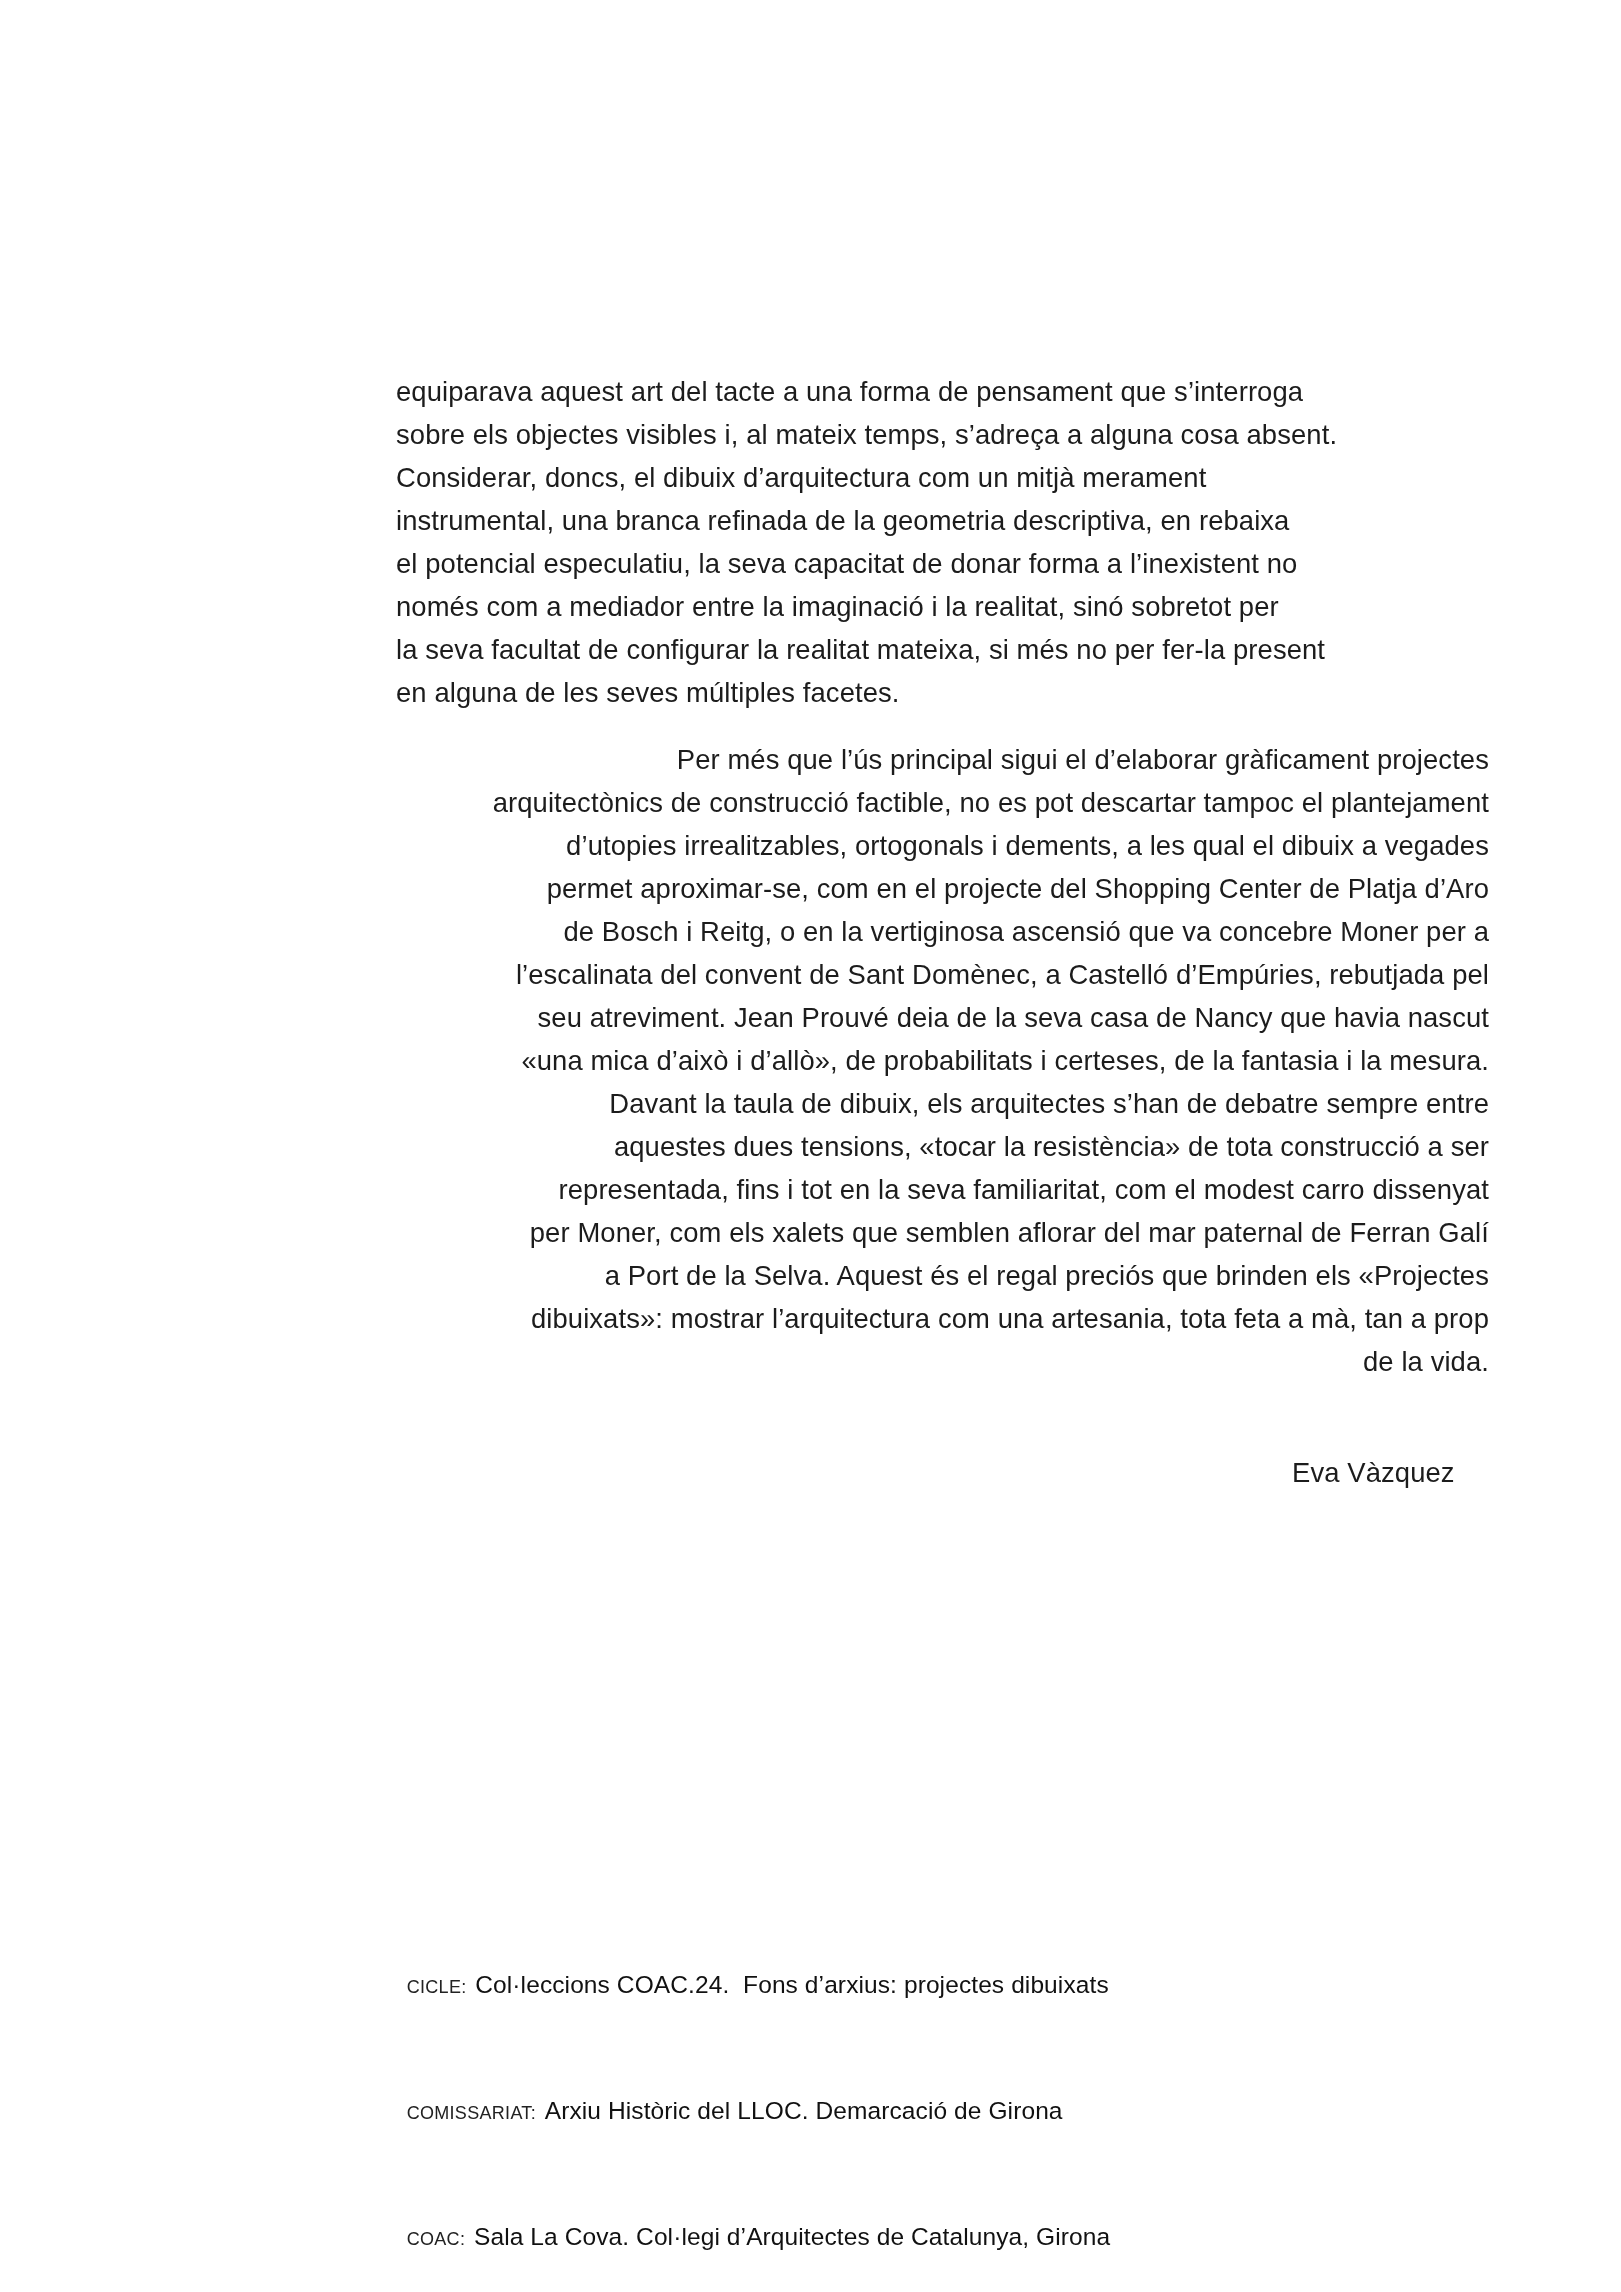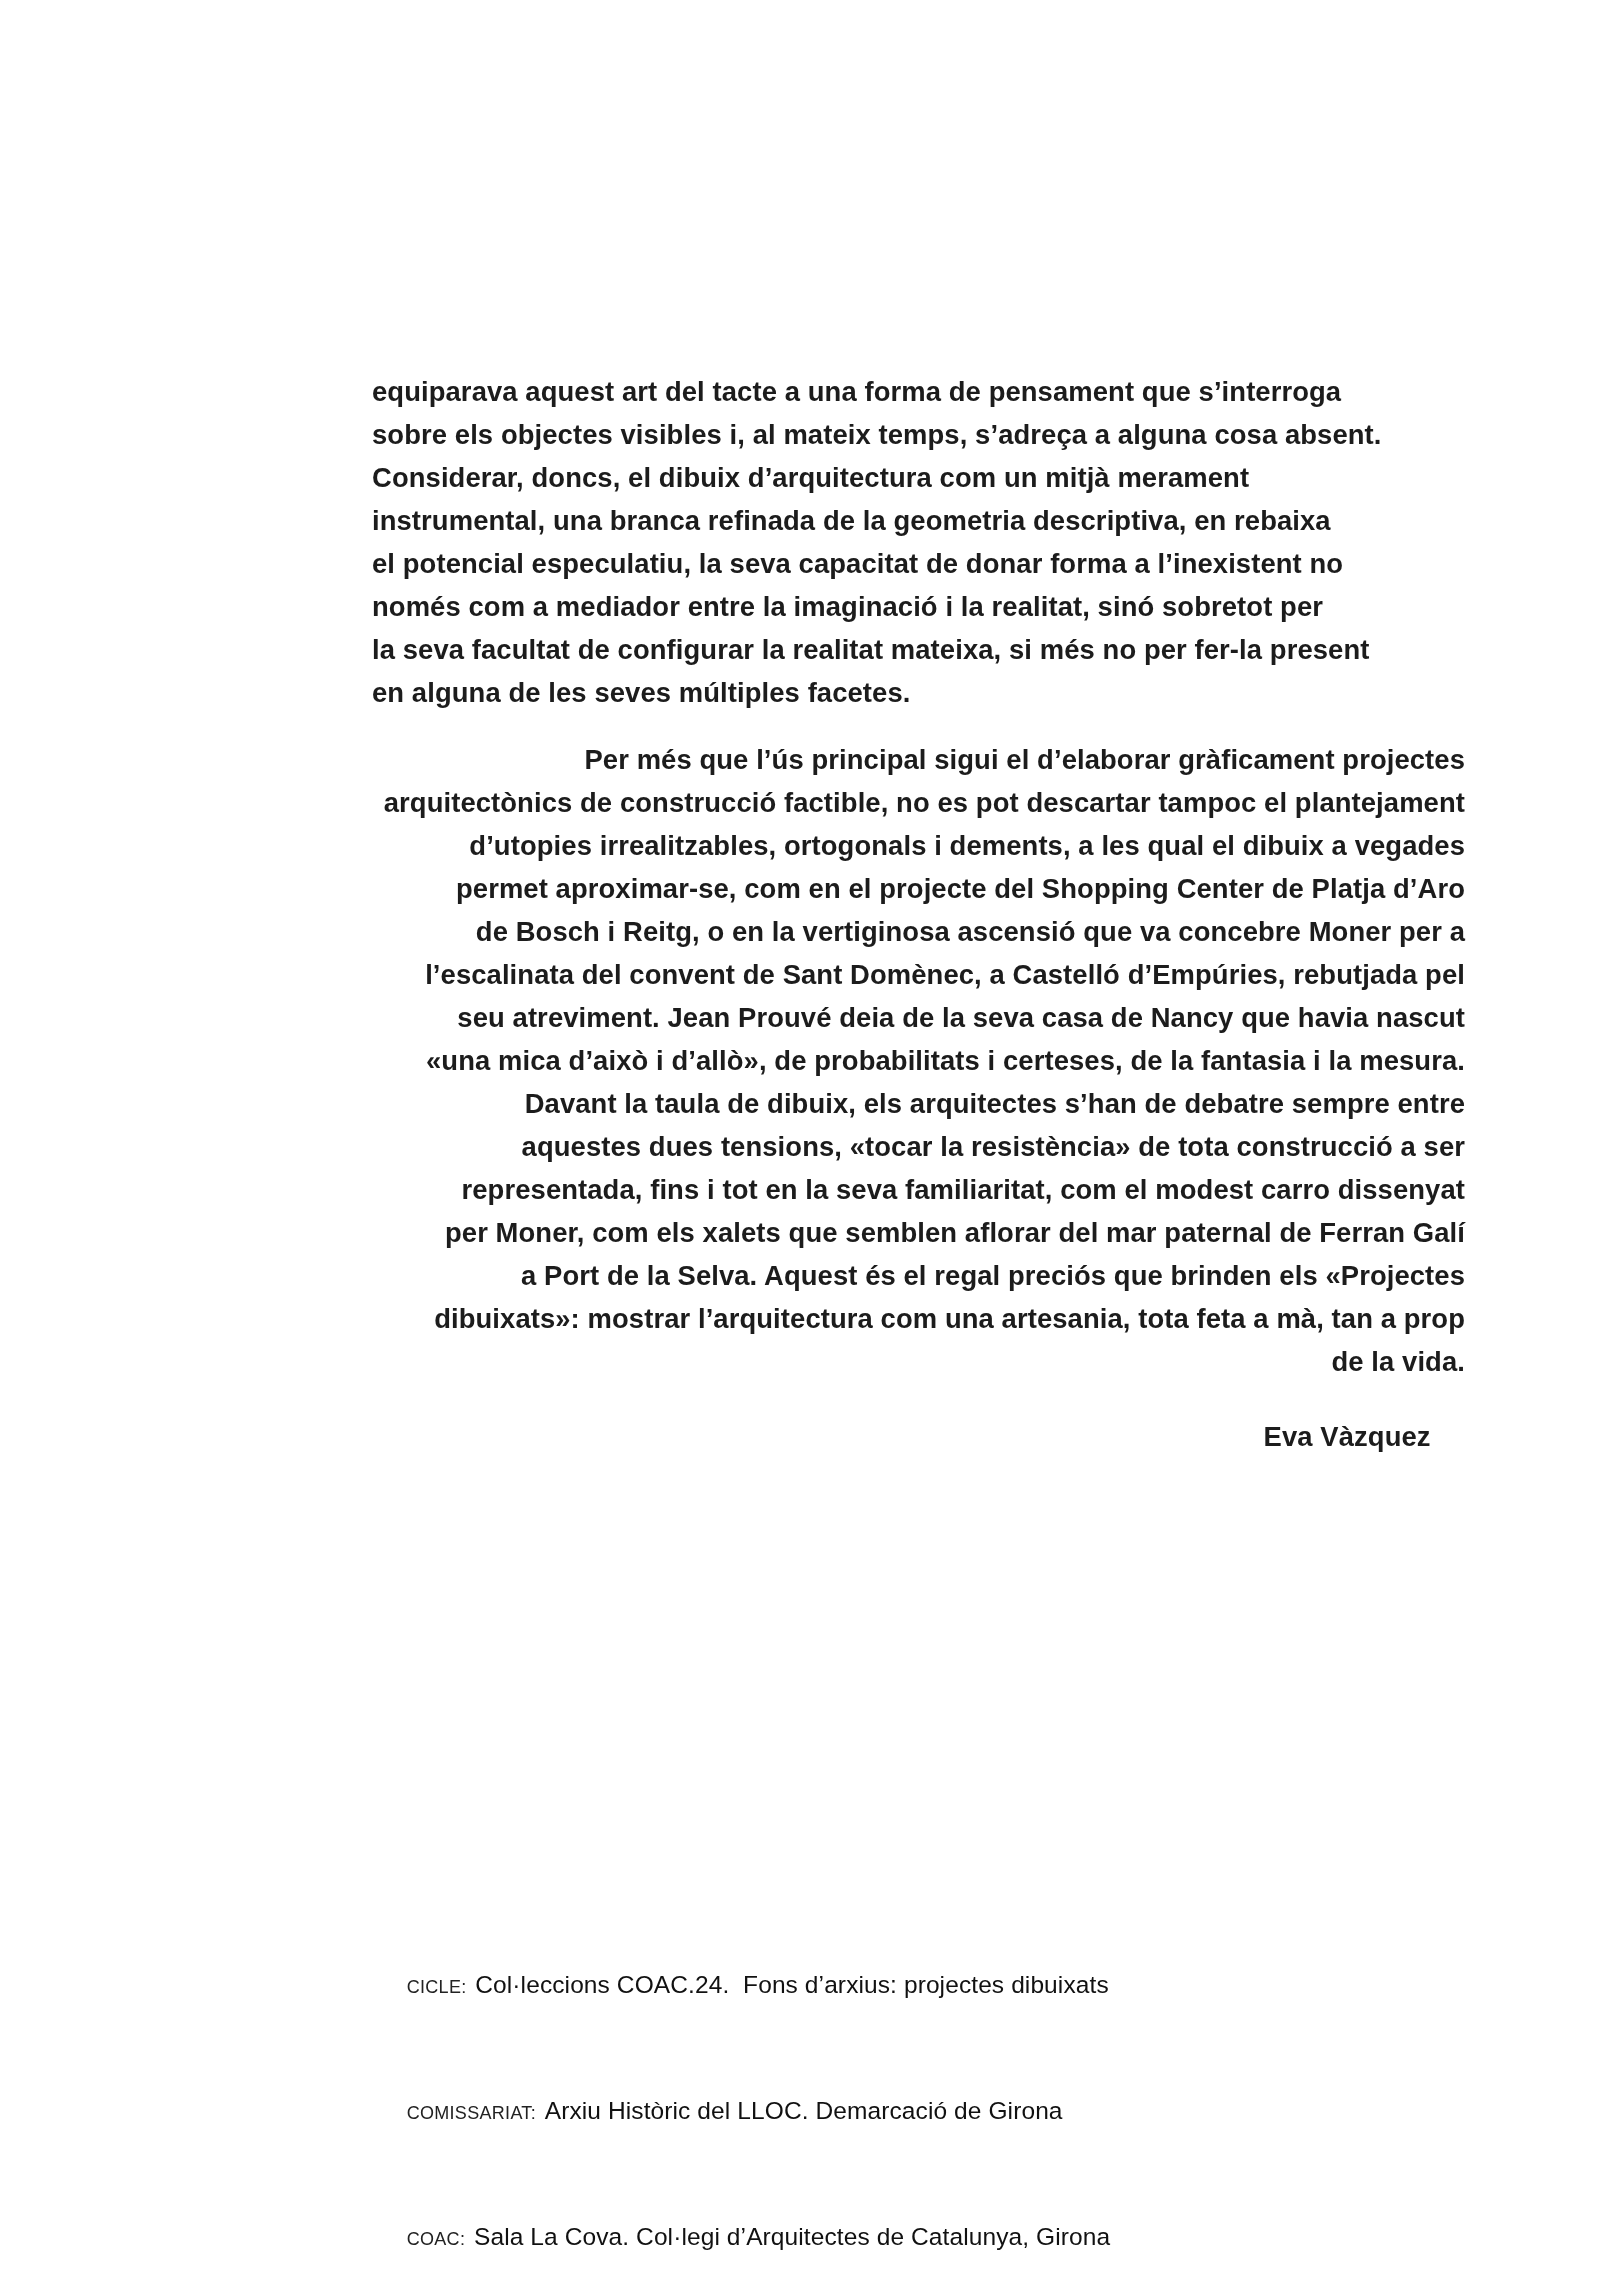--- a/index.html
+++ b/index.html
@@ -11,38 +11,37 @@
     position: relative;
     width: 1621px;
     height: 2293px;
     background: #ffffff;
     overflow: hidden;
     font-family: "Liberation Sans", sans-serif;
     color: #1c1c1c;
   }
   .article {
     position: absolute;
-    left: 372px;
+    left: 396px;
     top: 370px;
     width: 1093px;
-    font-weight: bold;
   }
   .article p {
     margin: 0 0 23.5px 0;
     font-size: 27.4px;
     line-height: 43px;
     letter-spacing: 0.1px;
     white-space: pre;
   }
   .article p:last-of-type {
     margin-bottom: 13px;
     text-align: right;
   }
   .signature {
-    margin-top: 32px;
+    margin-top: 68px;
     width: 1086px;
     box-sizing: border-box;
     padding-right: 27.4px;
     text-align: right;
     font-size: 27.4px;
     line-height: 43px;
     letter-spacing: 0.1px;
   }
   .credits {
     position: absolute;

